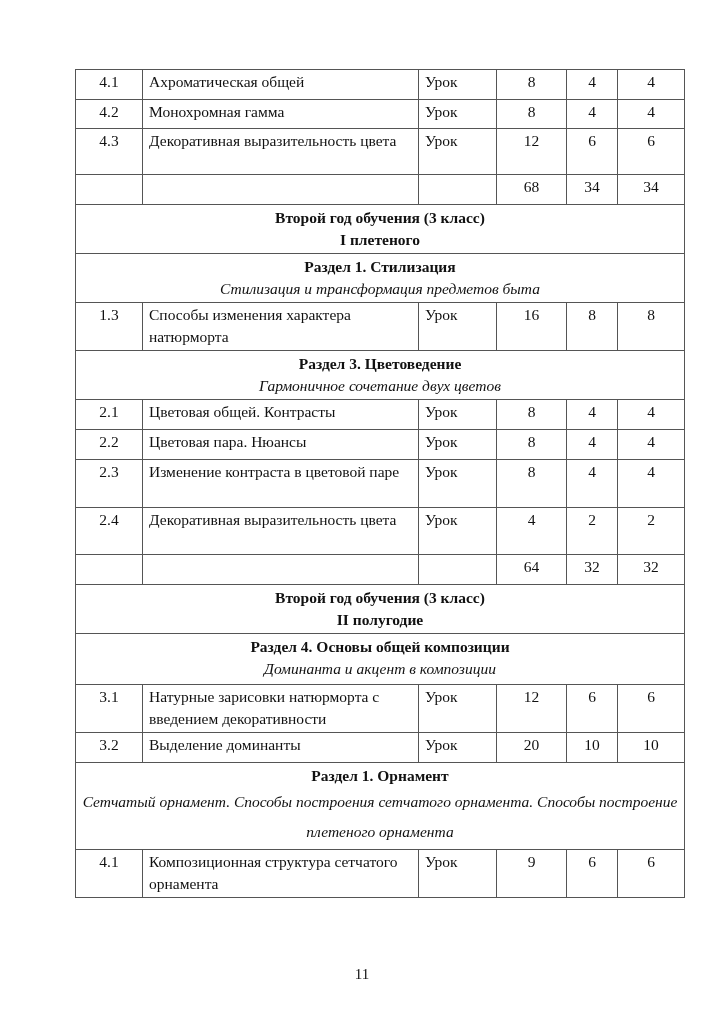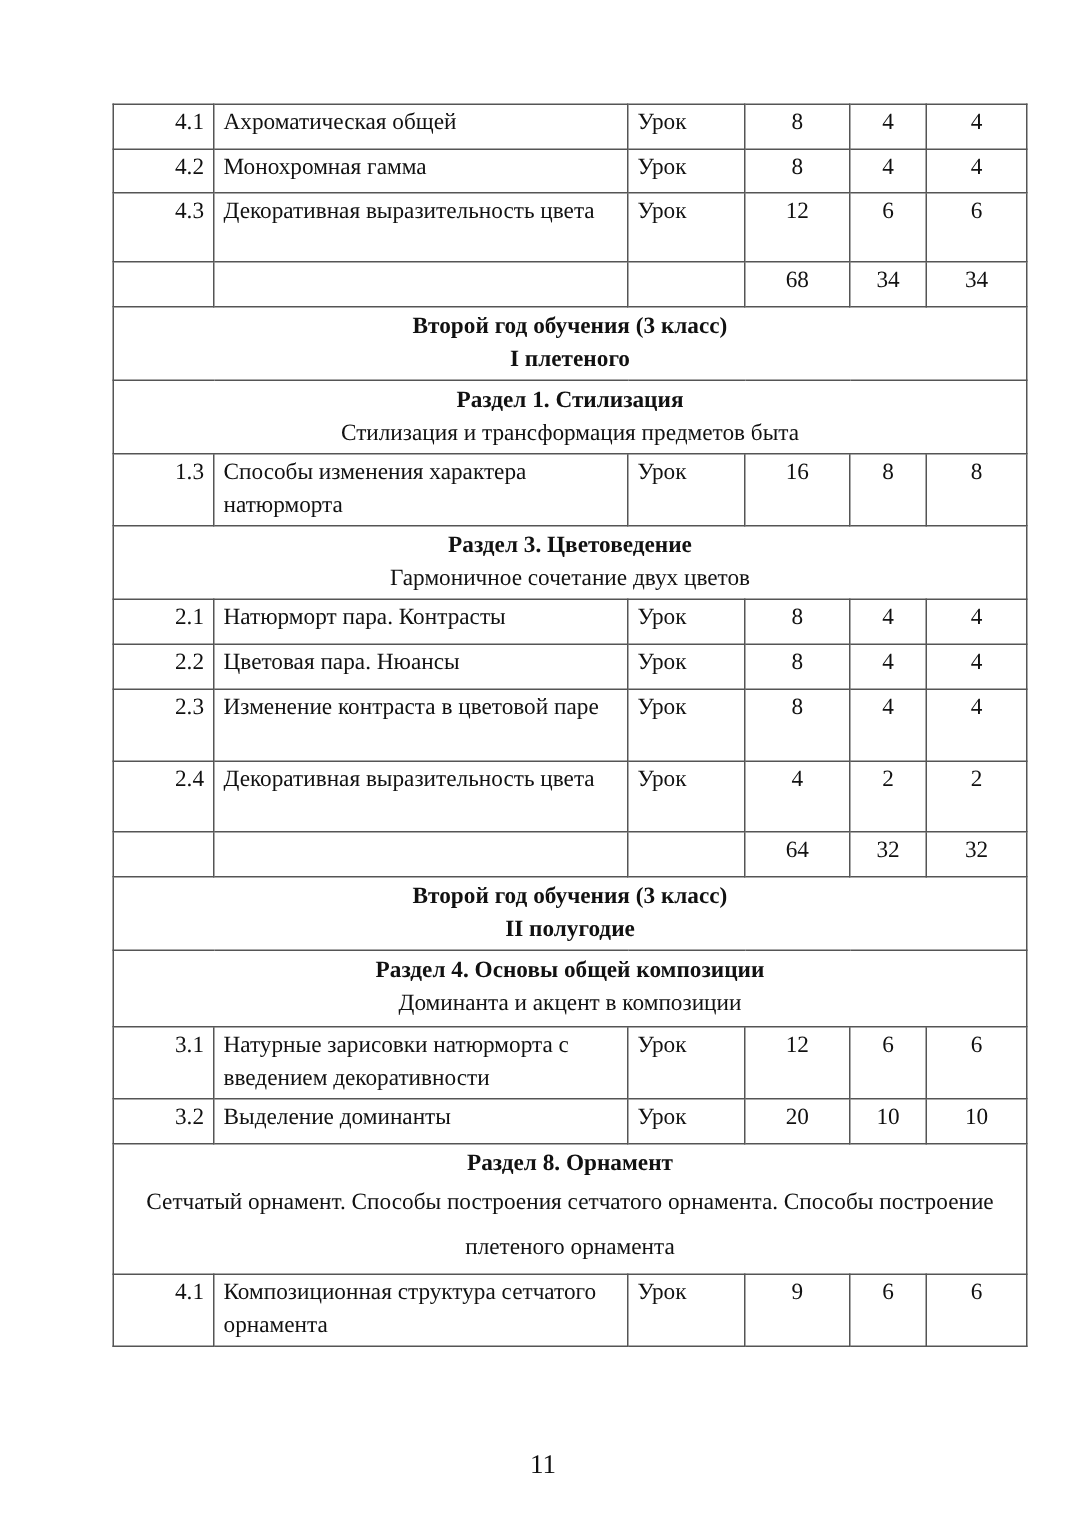--- a/index.html
+++ b/index.html
@@ -2,27 +2,27 @@
 <html><head>
 <meta charset="utf-8">
 <style>
   html, body { margin: 0; padding: 0; background: #ffffff; }
   body { width: 724px; height: 1024px; position: relative; overflow: hidden;
          font-family: "Liberation Serif", "DejaVu Serif", serif; color: #111; }
   #doc-table { position: absolute; left: 75px; top: 69px; width: 609px;
                border-collapse: collapse; table-layout: fixed; font-size: 15.5px; line-height: 22px; }
   #doc-table td { border: 1px solid #555; padding: 1px 6px 2px 6px; vertical-align: top; }
   #doc-table td.num, #doc-table td.val { text-align: center; }
-  #doc-table td.num { text-align: right; }
+  #doc-table td.num { text-align: center; }
   #doc-table td.val { padding-left: 2px; padding-right: 2px; }
   #doc-table td.hdr { text-align: center; padding: 2px 4px; }
   .b { font-weight: bold; display: block; }
-  .i { display: block; }
+  .i { font-style: italic; display: block; }
   .i.tall { line-height: 30px; }
-  .page-num { position: absolute; top: 966px; left: 0; width: 724px; text-align: center; font-size: 18px; }
+  .page-num { position: absolute; top: 966px; left: 0; width: 724px; text-align: center; font-size: 15px; }
 </style>
 </head>
 <body>
 
 <table id="doc-table">
   <colgroup>
     <col style="width:67px">
       <col style="width:276px">
       <col style="width:78px">
     <col style="width:70px">
@@ -87,21 +87,21 @@
     </tr>
 
     <tr style="height:48px">
       <td colspan="6" class="hdr">
         <span class="b">Раздел 3. Цветоведение</span>
         <span class="i">Гармоничное сочетание двух цветов</span>
       </td>
     </tr>
     <tr style="height:30px">
       <td class="num">2.1</td>
-      <td>Натюрморт пара. Контрасты</td>
+      <td>Цветовая общей. Контрасты</td>
       <td>Урок</td>
       <td class="val">8</td>
       <td class="val">4</td>
       <td class="val">4</td>
     </tr>
     <tr style="height:30px">
       <td class="num">2.2</td>
       <td>Цветовая пара. Нюансы</td>
       <td>Урок</td>
       <td class="val">8</td>
@@ -158,21 +158,21 @@
       <td class="num">3.2</td>
       <td>Выделение доминанты</td>
       <td>Урок</td>
       <td class="val">20</td>
       <td class="val">10</td>
       <td class="val">10</td>
     </tr>
 
     <tr style="height:80px">
       <td colspan="6" class="hdr">
-        <span class="b">Раздел 8. Орнамент</span>
+        <span class="b">Раздел 1. Орнамент</span>
         <span class="i tall">Сетчатый орнамент. Способы построения сетчатого орнамента. Способы построение плетеного орнамента</span>
       </td>
     </tr>
     <tr style="height:48px">
       <td class="num">4.1</td>
       <td>Композиционная структура сетчатого орнамента</td>
       <td>Урок</td>
       <td class="val">9</td>
       <td class="val">6</td>
       <td class="val">6</td>

